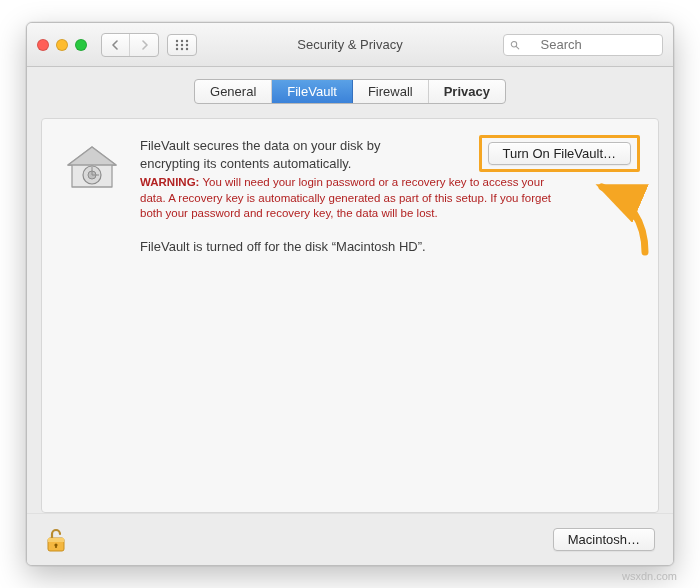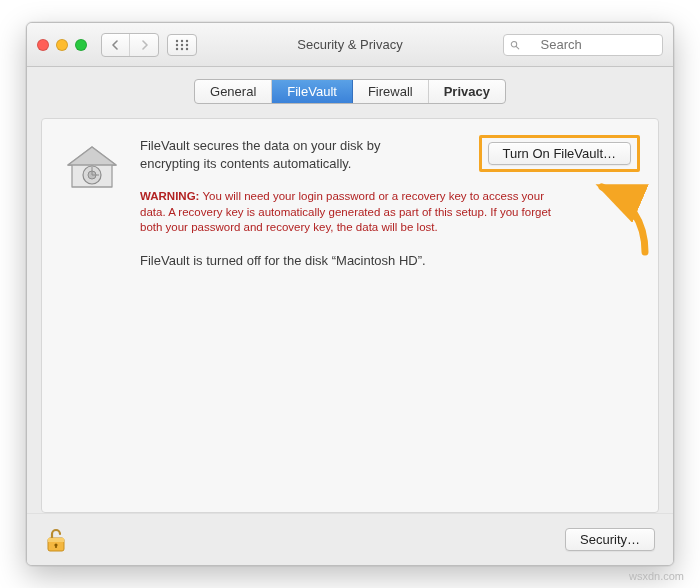--- a/index.html
+++ b/index.html
@@ -113,21 +113,21 @@
   .row { display:flex; gap:16px; }
   .fv-icon {
     width:64px; height:56px; flex:0 0 64px;
     position:relative;
   }
   .house {
     position:absolute; left:6px; top:8px; width:52px; height:44px;
   }
   .maintext { flex:1; font-size:13px; color:#3c3c3c; line-height:1.35; }
   .desc { max-width:290px; }
-  .warn { color:#b22222; font-size:11.5px; margin-top:17px; line-height:1.35; max-width:420px;}
+  .warn { color:#b22222; font-size:11.5px; margin-top:3px; line-height:1.35; max-width:420px;}
   .warn b { font-weight:bold; }
   .status { margin-top:16px; font-size:13px; color:#3c3c3c; }
   .turnon-wrap {
     position:absolute; right:18px; top:16px;
     border:3px solid #f5a623; padding:4px 6px; border-radius:2px;
   }
   .mac-btn {
     background:linear-gradient(#fdfdfd,#f1f1f1);
     border:1px solid #bcbcbc; border-radius:4px;
     padding:3px 14px; font-size:13px; color:#222;
@@ -143,21 +143,21 @@
     padding:0 18px; gap:10px;
     background:#ececec;
     border-top:1px solid #e0e0e0;
   }
   .lock {
     width:22px; height:26px; position:relative;
   }
   .foot-text { font-size:12px; color:#555; }
   .adv-btn { margin-left:auto; }
   .watermark {
-    position:absolute; right:16px; bottom:6px;
+    position:absolute; right:23px; bottom:6px;
     font-size:11px; color:#bbb; font-family:Arial,sans-serif;
   }
   svg { display:block; }
 </style>
 </head>
 <body>
 
 <div class="window">
 
   <div class="toolbar">
@@ -247,18 +247,18 @@
     <div class="footer">
       <div class="lock">
         <svg width="22" height="26" viewBox="0 0 22 26">
           <path d="M7 11 V7 a4 4 0 0 1 8 0" fill="none" stroke="#b88a2e" stroke-width="2.2" stroke-linecap="round"></path>
           <rect x="3" y="11" width="16" height="13" rx="2" fill="#f4b740" stroke="#c98f1f"></rect>
           <rect x="3" y="11" width="16" height="4" fill="#f8cd6c"></rect>
           <circle cx="11" cy="18" r="1.6" fill="#8a5b00"></circle>
           <rect x="10.2" y="18" width="1.6" height="3" fill="#8a5b00"></rect>
         </svg>
       </div>
-      <button class="mac-btn adv-btn">Security…</button>
+      <button class="mac-btn adv-btn">Macintosh…</button>
     </div>
   </div>
 </div>
 
 <div class="watermark">wsxdn.com</div>
 
 </body></html>

